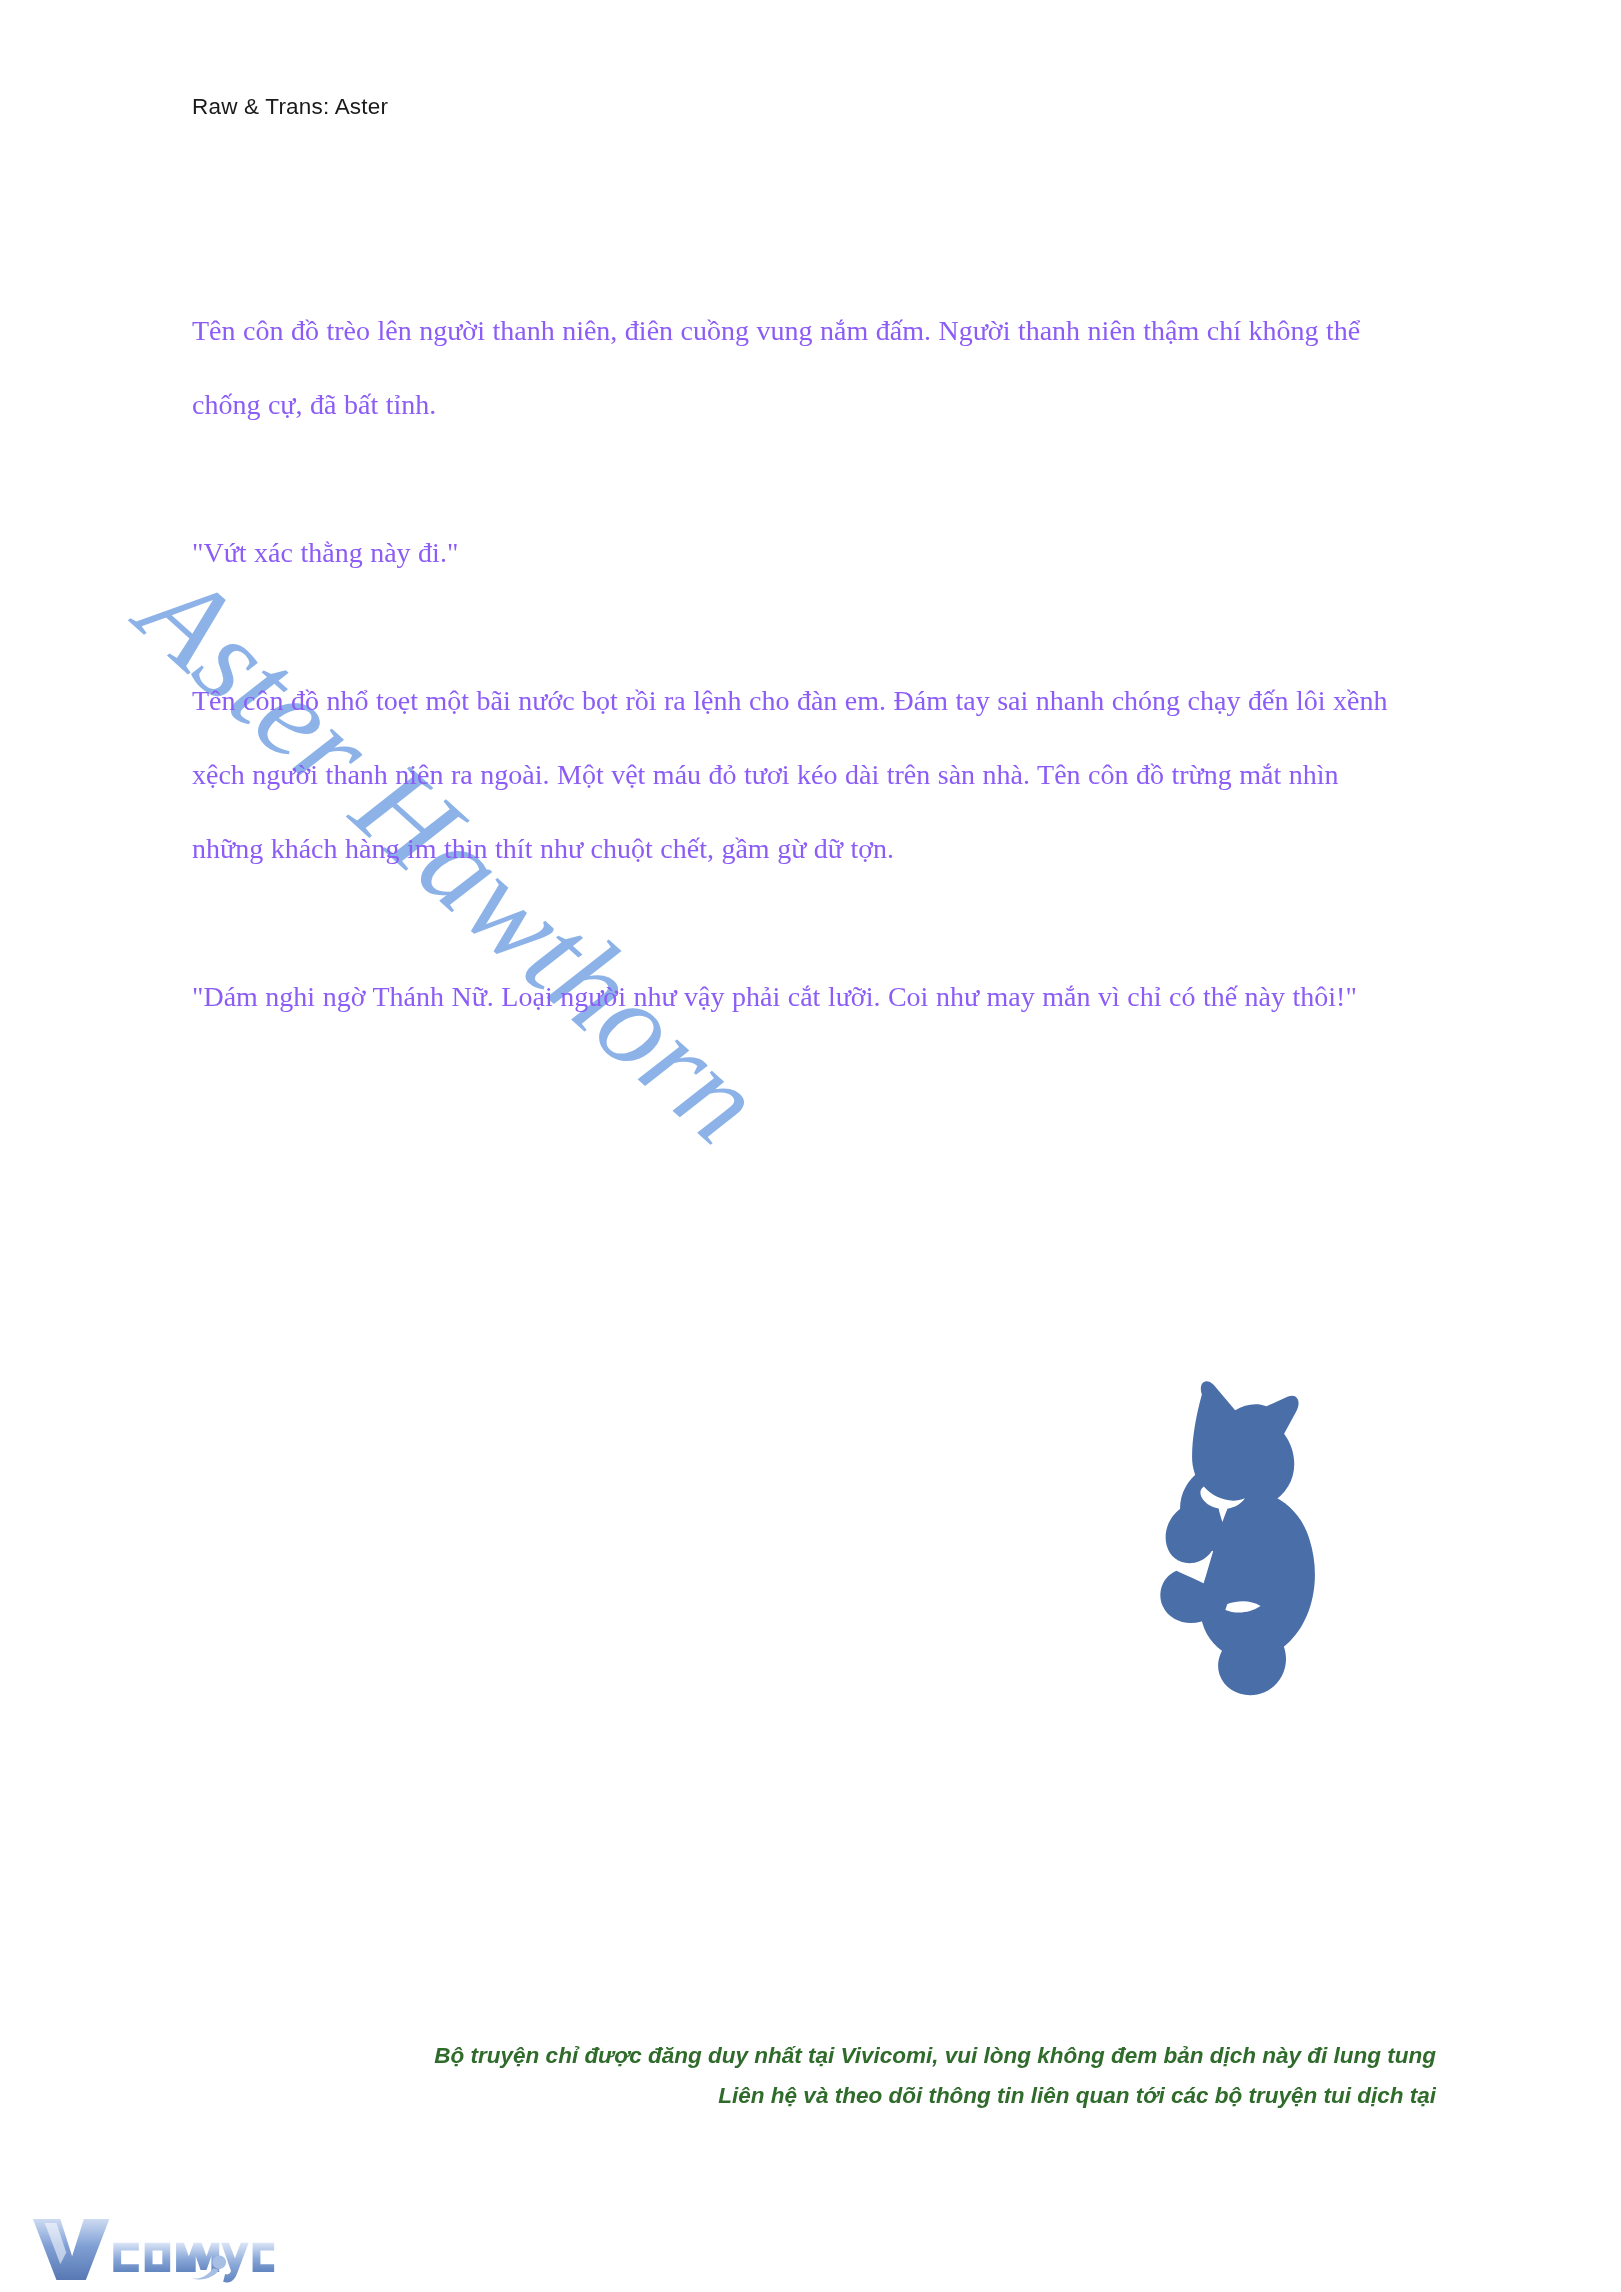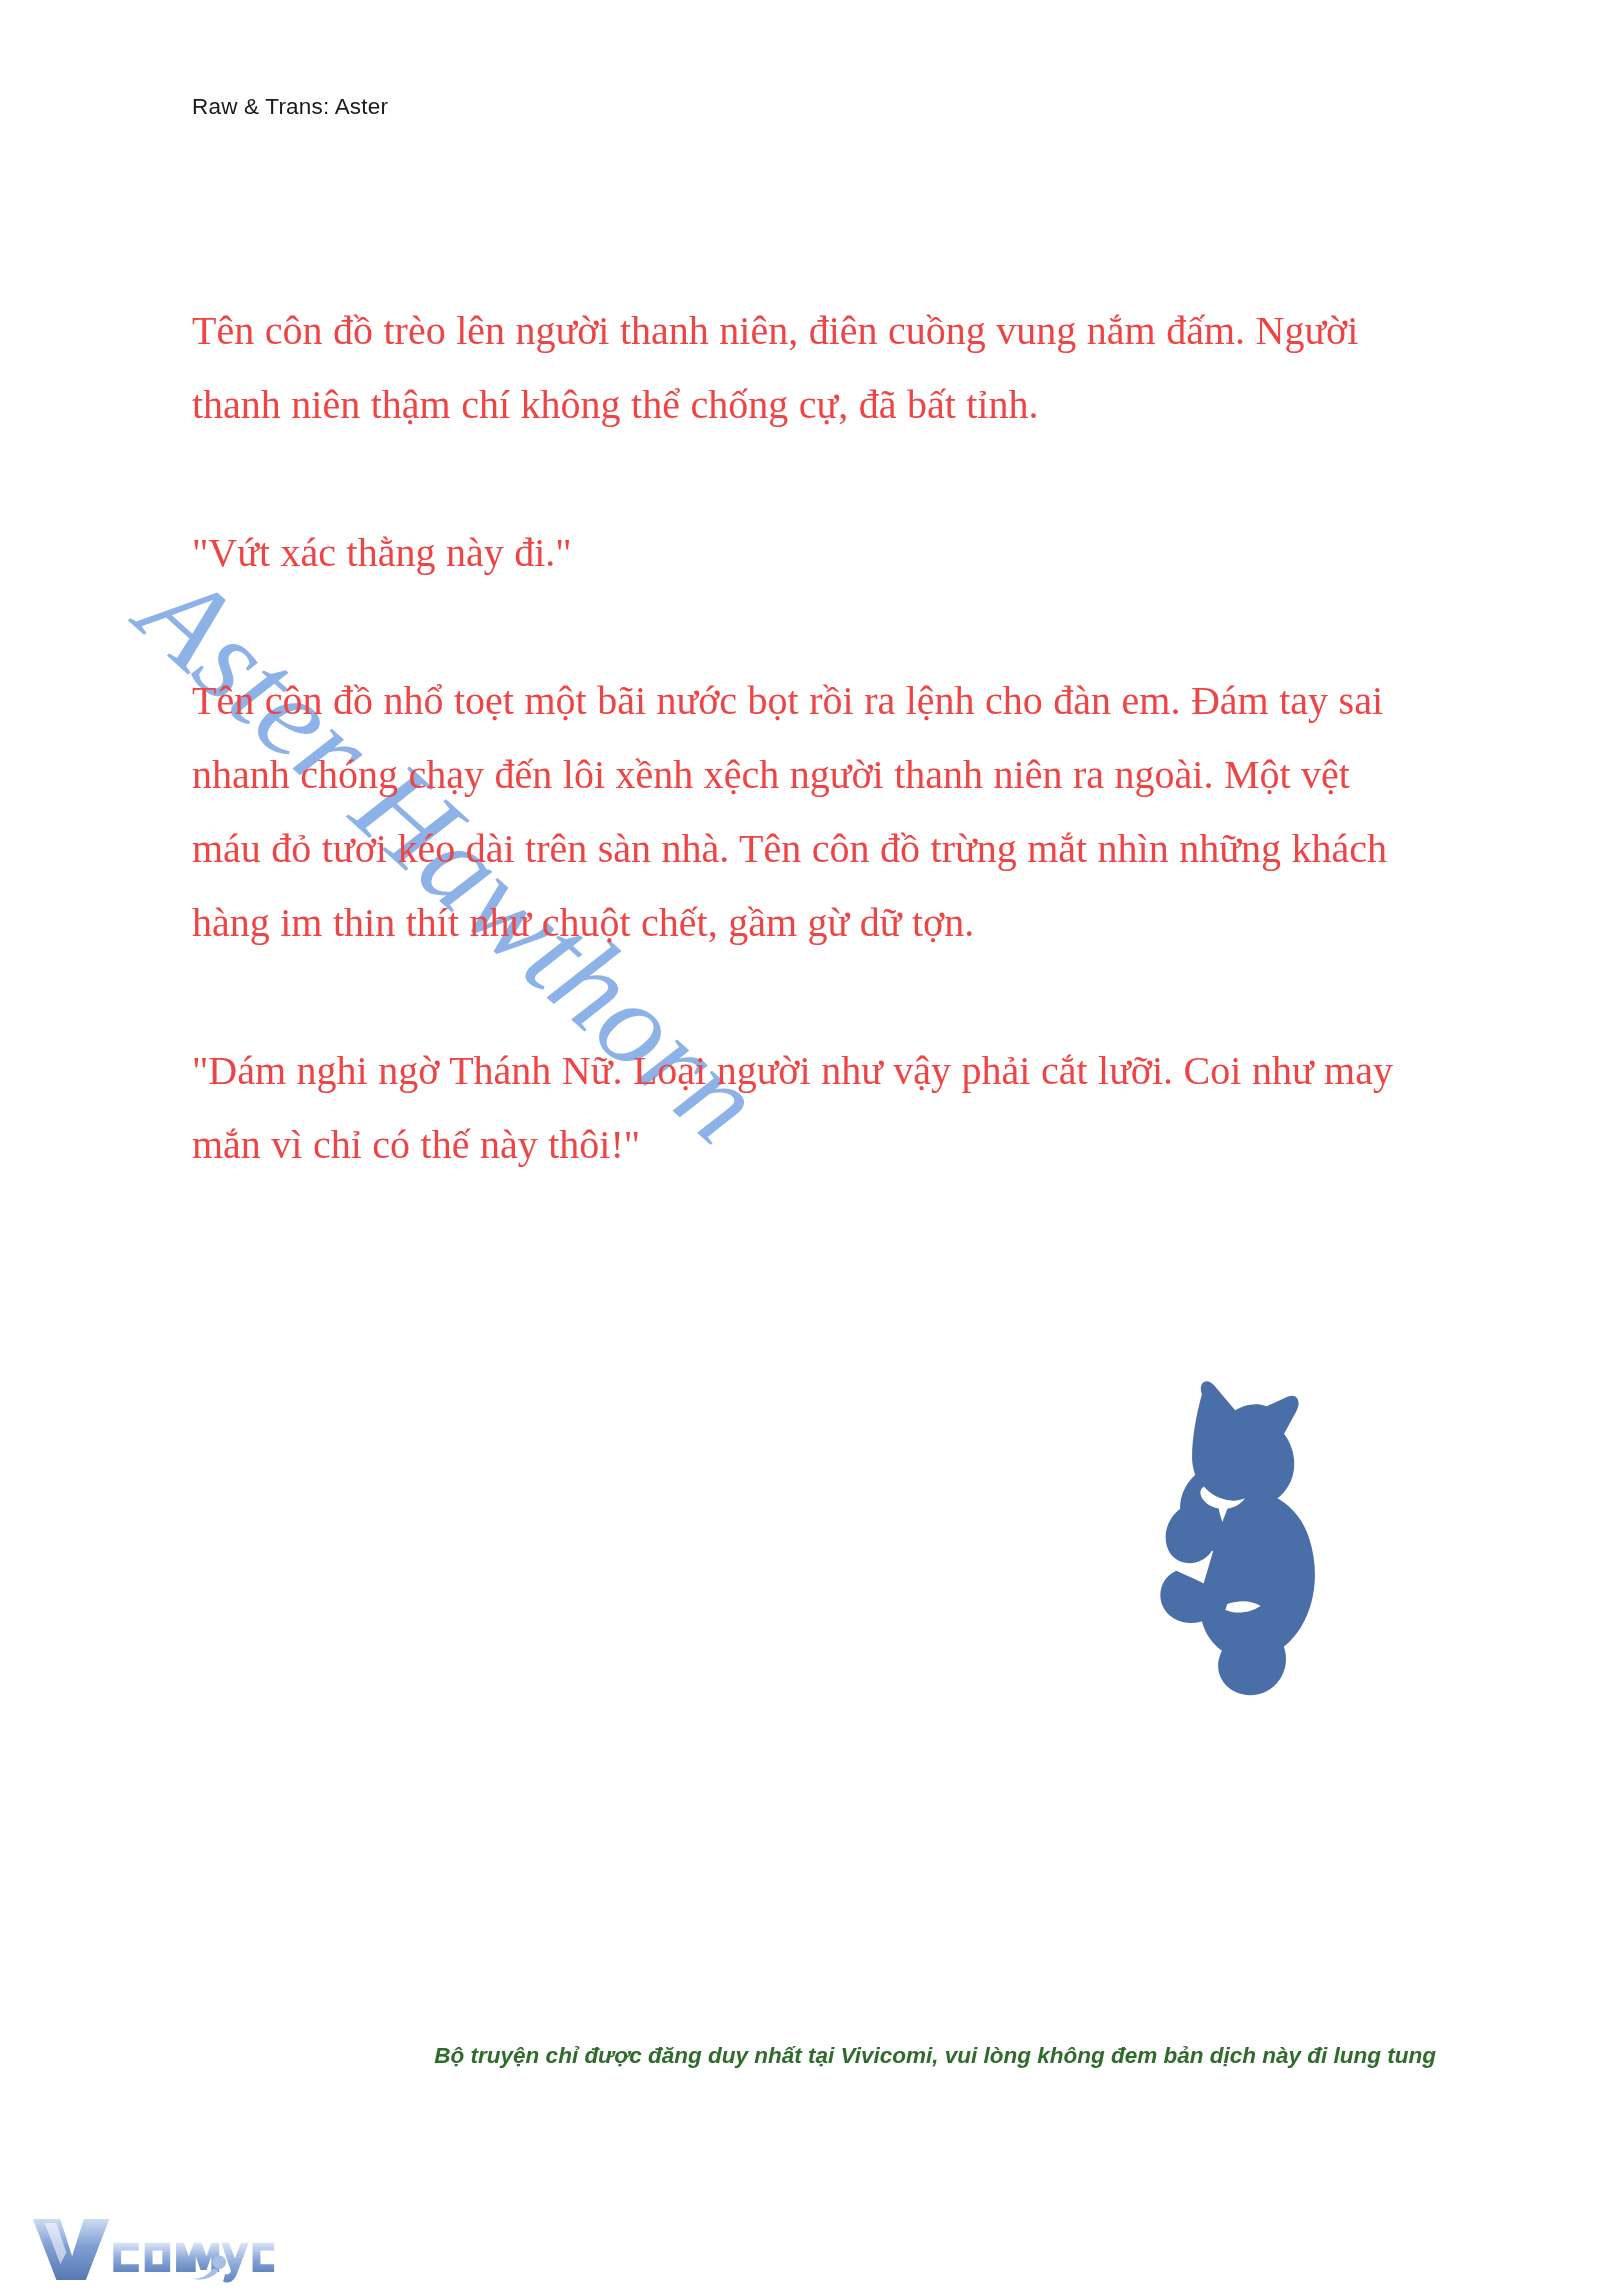--- a/index.html
+++ b/index.html
@@ -63,23 +63,23 @@
   
   .body-text {
     position: absolute;
     left: 192px;
     top: 294px;
     width: 1220px;
     z-index: 4;
   }
 
   .para {
-    font-size: 40px;
+    font-size: 28px;
     line-height: 74px;
-    color: #ef4444;
+    color: #8b5cf6;
     margin: 0 0 74px 0;
     text-align: left;
     word-spacing: 0.5px;
   }
   .para:last-child { margin-bottom: 0; }
 
   
   .footer-notice {
     position: absolute;
     left: 0;
@@ -146,20 +146,21 @@
 
   <div class="body-text">
     <p class="para">Tên côn đồ trèo lên người thanh niên, điên cuồng vung nắm đấm. Người thanh niên thậm chí không thể chống cự, đã bất tỉnh.</p>
     <p class="para">"Vứt xác thằng này đi."</p>
     <p class="para">Tên côn đồ nhổ toẹt một bãi nước bọt rồi ra lệnh cho đàn em. Đám tay sai nhanh chóng chạy đến lôi xềnh xệch người thanh niên ra ngoài. Một vệt máu đỏ tươi kéo dài trên sàn nhà. Tên côn đồ trừng mắt nhìn những khách hàng im thin thít như chuột chết, gầm gừ dữ tợn.</p>
     <p class="para">"Dám nghi ngờ Thánh Nữ. Loại người như vậy phải cắt lưỡi. Coi như may mắn vì chỉ có thế này thôi!"</p>
   </div>
 
   <div class="footer-notice">
     <span class="fline">Bộ truyện chỉ được đăng duy nhất tại Vivicomi, vui lòng không đem bản dịch này đi lung tung</span>
+    <span class="fline">Liên hệ và theo dõi thông tin liên quan tới các bộ truyện tui dịch tại</span>
   </div>
 
   <div class="vcomycs-logo">
     <svg viewBox="0 0 260 74" xmlns="http://www.w3.org/2000/svg" aria-hidden="true">
       <defs>
         <linearGradient id="vgrad" x1="0" y1="0" x2="0" y2="1">
           <stop offset="0%" stop-color="#cddbf2"></stop>
           <stop offset="45%" stop-color="#7f9fd4"></stop>
           <stop offset="100%" stop-color="#5878b4"></stop>
         </linearGradient>

